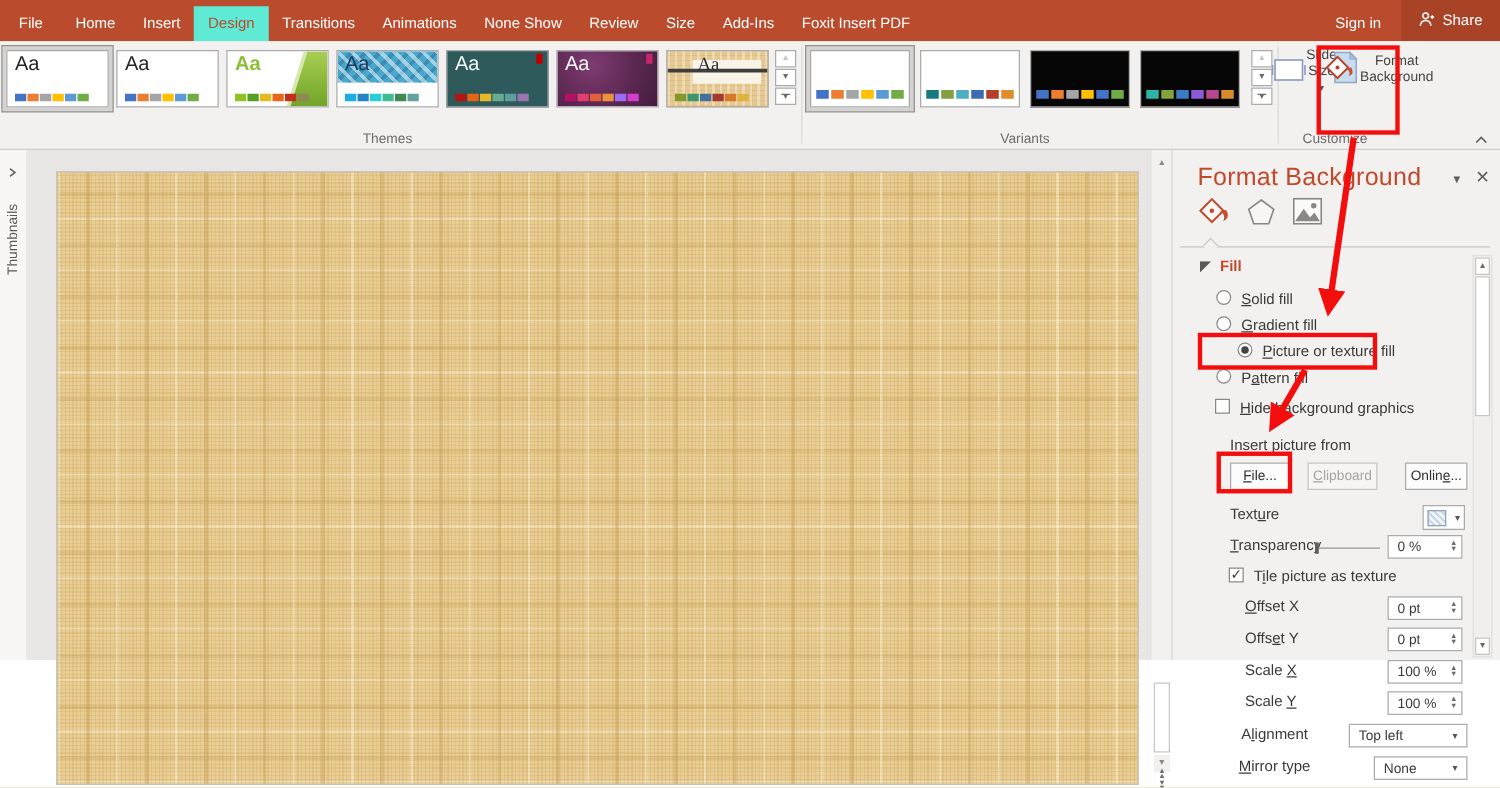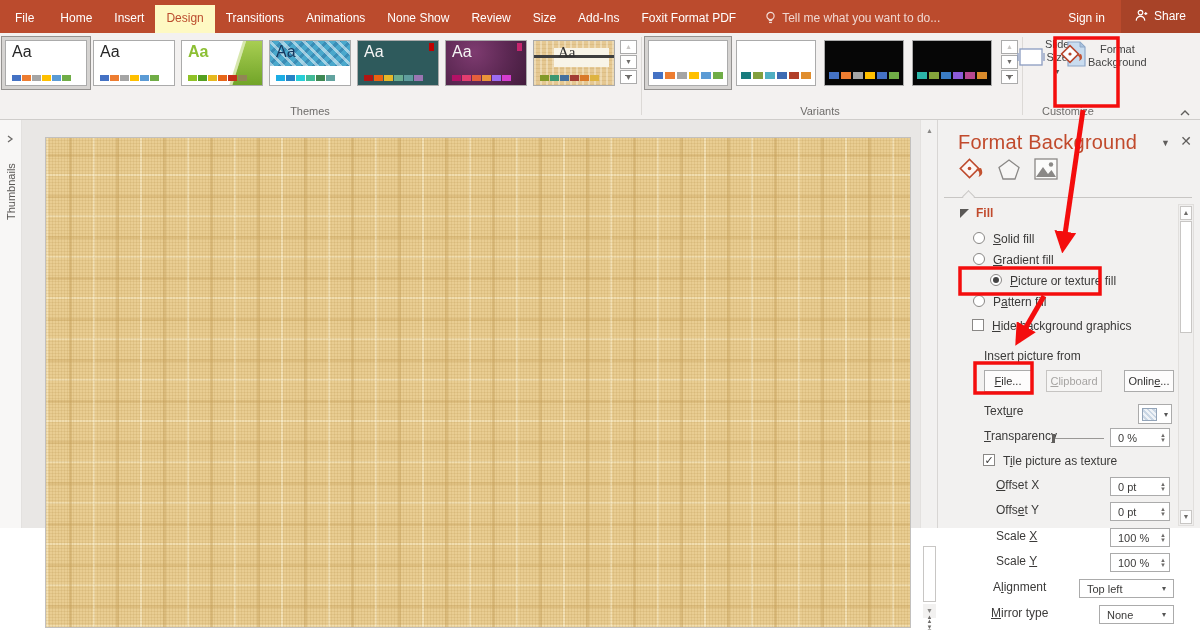--- a/index.html
+++ b/index.html
@@ -4,21 +4,21 @@
 <style>
   html,body{margin:0;padding:0}
   body{width:1200px;height:630px;overflow:hidden;font-family:"Liberation Sans",sans-serif;background:#fff;-webkit-font-smoothing:antialiased}
   #app{position:relative;width:1200px;height:528px;background:#F3F1F0}
   u{text-decoration:underline}
 
   
   .tabbar{position:absolute;top:0;left:0;right:0;height:33px;background:#BB4B2D;display:flex;align-items:flex-end;color:#fff;font-size:12px;white-space:nowrap}
   .tab{padding:6px 11px 8px;cursor:default}
   .tab.file{padding:6px 15px 8px}
-  .tab.active{background:#fef9c3;color:#BB4B2D}
+  .tab.active{background:#5eead4;color:#BB4B2D}
   .tellme{display:flex;align-items:center;gap:6px;margin-left:18px;padding-bottom:8px;color:rgba(255,255,255,.78)}
   .spacer{flex:1}
   .signin{padding:0 16px 8px}
   .share{display:flex;align-items:center;gap:6px;padding:6px 14px 8px;background:rgba(0,0,0,.10);height:19px}
 
   
   .ribbon{position:absolute;top:33px;left:0;right:0;height:86px;background:#F3F1F0;border-bottom:1px solid #CFCDCB}
   .group-label{position:absolute;bottom:2px;font-size:11px;color:#6E6C6A;text-align:center}
   .vsep{position:absolute;top:4px;bottom:4px;width:1px;background:#DCD9D6}
 
@@ -122,29 +122,21 @@
     <span class="tab file">File</span>
     <span class="tab">Home</span>
     <span class="tab">Insert</span>
     <span class="tab active">Design</span>
     <span class="tab">Transitions</span>
     <span class="tab">Animations</span>
     <span class="tab">None Show</span>
     <span class="tab">Review</span>
     <span class="tab">Size</span>
     <span class="tab">Add-Ins</span>
-    <span class="tab">Foxit Format PDF</span>
-    <span class="tellme">
-      <svg width="11" height="14" viewBox="0 0 11 14">
-          <circle cx="5.5" cy="5" r="3.6" fill="none" stroke="rgba(255,255,255,.8)" stroke-width="1.2"></circle>
-          <rect x="3.8" y="9" width="3.4" height="1.2" fill="rgba(255,255,255,.8)"></rect>
-          <rect x="4.1" y="11" width="2.8" height="1.1" fill="rgba(255,255,255,.8)"></rect>
-        </svg>
-      <span>Tell me what you want to do...</span>
-    </span>
+    <span class="tab">Foxit Insert PDF</span>
     <span class="spacer"></span>
     <span class="tab signin">Sign in</span>
     <span class="share">
       <svg width="13" height="13" viewBox="0 0 13 13">
           <circle cx="5.5" cy="3.6" r="2.3" fill="none" stroke="#fff" stroke-width="1.2"></circle>
           <path d="M1.2 11.6 C1.5 8.6 3.2 7.3 5.5 7.3 C7.8 7.3 9.5 8.6 9.8 11.6" fill="none" stroke="#fff" stroke-width="1.2"></path>
           <path d="M9.3 4.6 h3 M10.8 3.1 v3" stroke="#fff" stroke-width="1.1"></path>
         </svg>
       <span>Share</span>
     </span>

